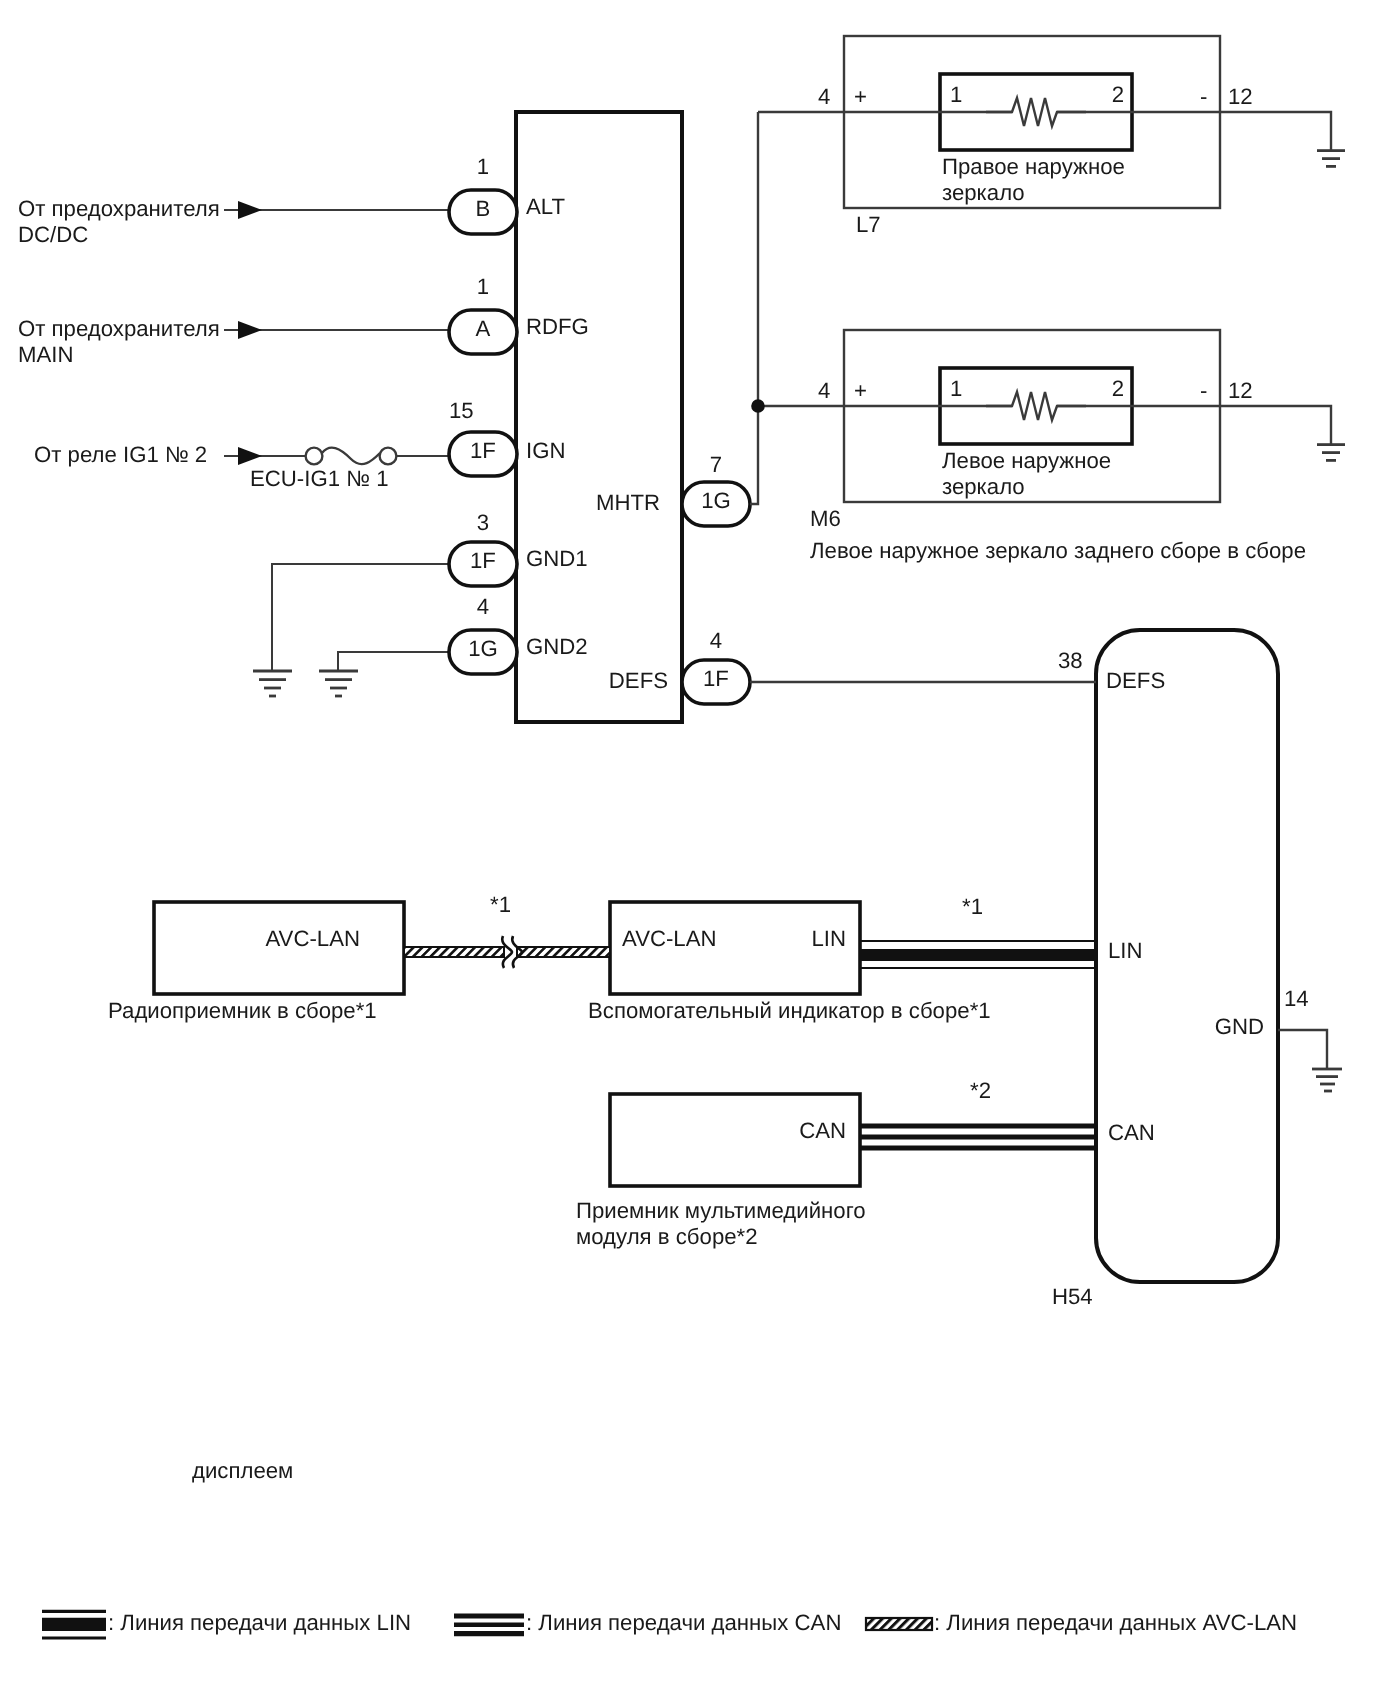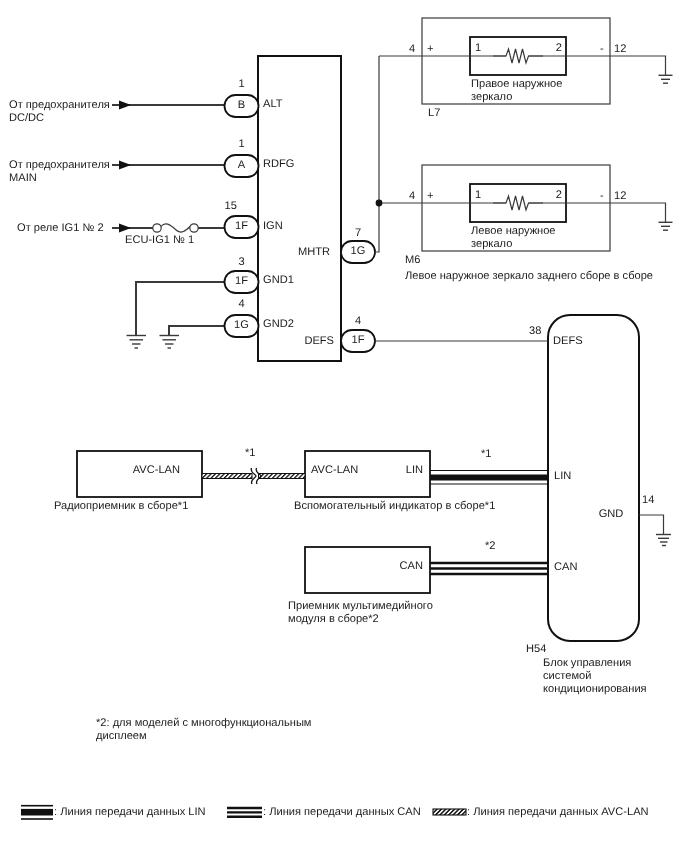--- a/index.html
+++ b/index.html
@@ -210,28 +210,27 @@
 <div class="t" style="left:311px;top:464px">AVC-LAN</div>
 <div class="t" style="left:305px;top:464px;width:118px;text-align:right">LIN</div>
 <div class="t" style="left:294px;top:500px">Вспомогательный индикатор в сборе*1</div>
 <div class="t" style="left:305px;top:560px;width:118px;text-align:right">CAN</div>
 <div class="t" style="left:288px;top:600px"><span>Приемник мультимедийного</span><br><span>модуля в сборе*2</span></div>
 
 <div class="t" style="left:553px;top:335px">DEFS</div>
 <div class="t" style="left:529px;top:325px">38</div>
 <div class="t" style="left:554px;top:470px">LIN</div>
 <div class="t" style="left:554px;top:561px">CAN</div>
-<div class="t" style="left:590px;top:508px;width:42px;text-align:center">GND</div>
+<div class="t" style="left:590px;top:508px;width:42px;text-align:right">GND</div>
 <div class="t" style="left:642px;top:494px">14</div>
 <div class="t" style="left:526px;top:643px">H54</div>
-<div class="t" style="left:543px;top:657px"><span>Блок управления</span><br><span>системой</span><br><span>кондиционирования</span></div>
 
 <div class="t" style="left:245px;top:447px">*1</div>
 <div class="t" style="left:481px;top:448px">*1</div>
 <div class="t" style="left:485px;top:540px">*2</div>
 
-<div class="t" style="left:96px;top:717px"><span>*2: для моделей с многофункциональным</span><br><span>дисплеем</span></div>
+<div class="t" style="left:96px;top:717px"><br><span>дисплеем</span></div>
 
 <div class="t" style="left:54px;top:806px">: Линия передачи данных LIN</div>
 <div class="t" style="left:263px;top:806px">: Линия передачи данных CAN</div>
 <div class="t" style="left:467px;top:806px">: Линия передачи данных AVC-LAN</div>
 
 </div>
 
 </body></html>

